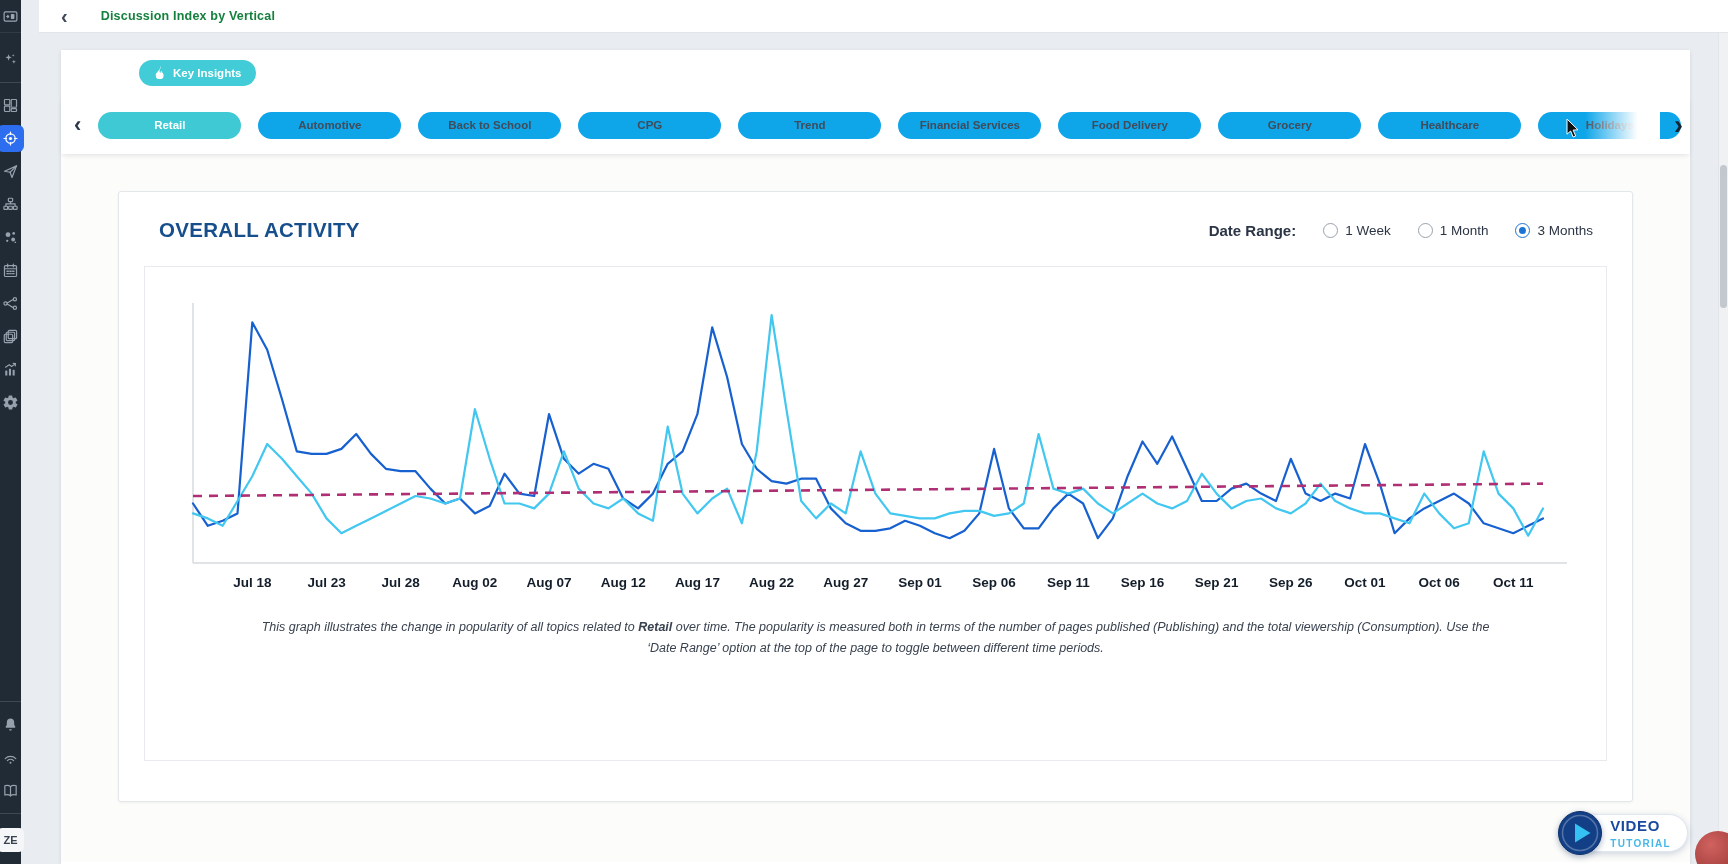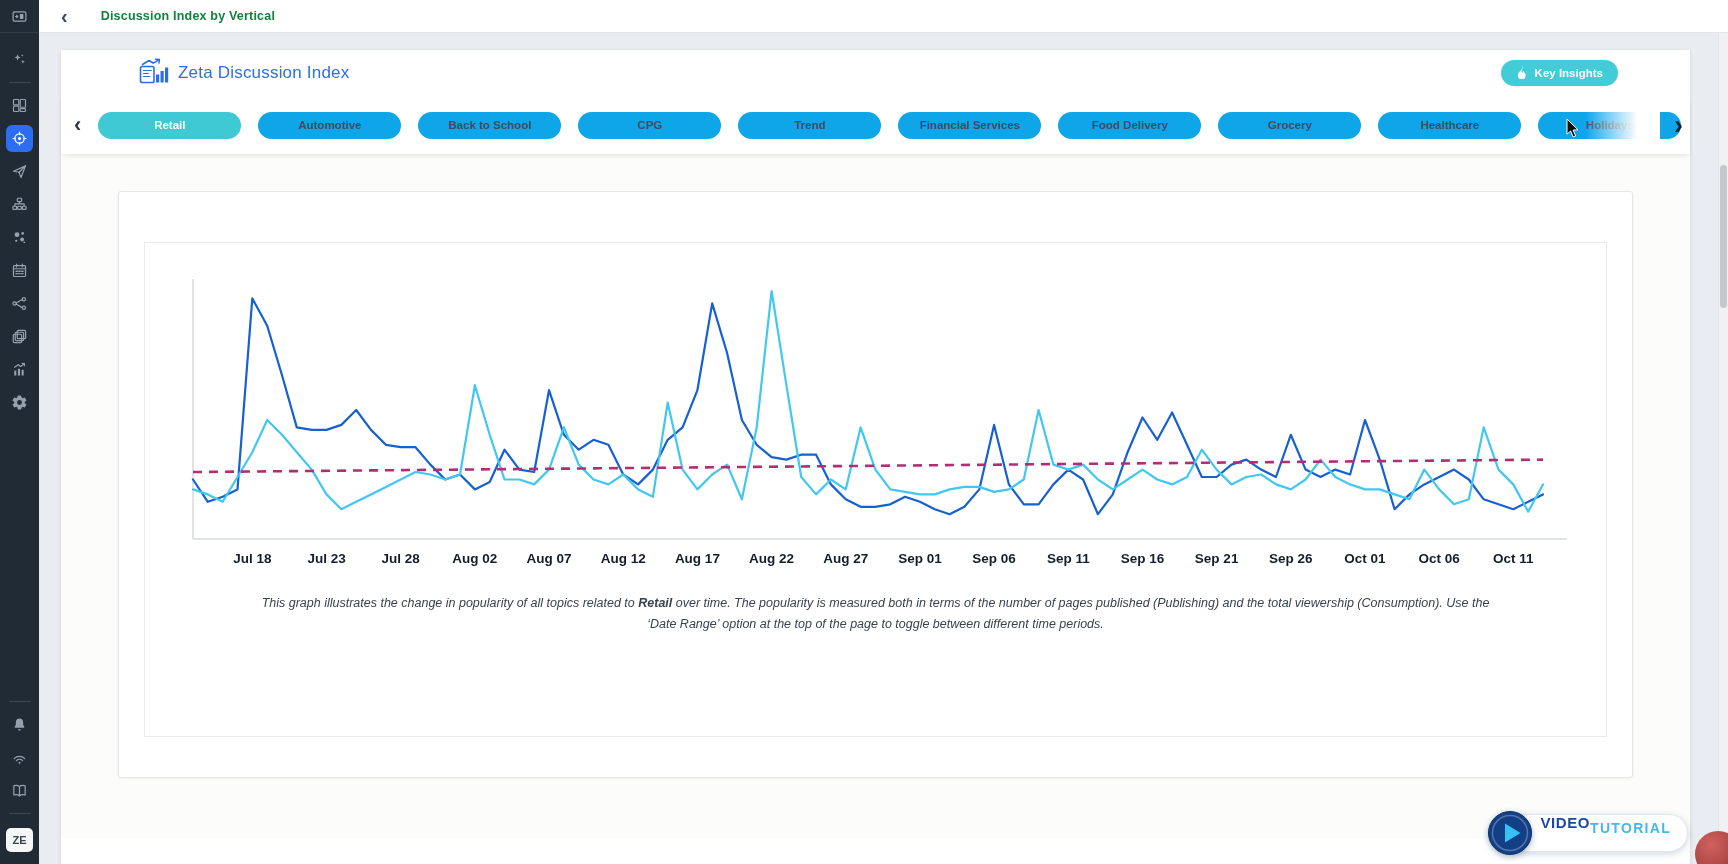--- a/index.html
+++ b/index.html
@@ -1,21 +1,21 @@
 <!DOCTYPE html>
 <html><head>
 <meta charset="utf-8">
 <style>
   * { margin:0; padding:0; box-sizing:border-box; }
   html,body { width:1728px; height:864px; overflow:hidden; background:#e9ecf0;
     font-family:"Liberation Sans", sans-serif; }
   .screen { position:relative; width:1728px; height:864px; overflow:hidden; background:#e9ecf0; }
 
   
-  .sidebar { position:absolute; left:0; top:0; width:39px; height:864px; background:#212b36;
+  .sidebar { position:absolute; left:0; top:0; width:21px; height:864px; background:#212b36;
     display:flex; flex-direction:column; align-items:center; z-index:30; }
   .sb-logo { width:39px; height:33px; display:flex; align-items:center; justify-content:center;
     border-bottom:1px solid rgba(255,255,255,.08); color:#9aa4b0; }
   .sb-items { display:flex; flex-direction:column; align-items:center; width:39px; }
   .sb-item { width:39px; height:33px; display:flex; align-items:center; justify-content:center;
     color:#97a1ad; cursor:pointer; }
   .sb-item .ic { width:27px; height:27px; display:flex; align-items:center; justify-content:center;
     border-radius:6px; }
   .sb-item.selected .ic { background:#2d6ef0; color:#ffffff; }
   .sb-sep { width:22px; height:1px; background:rgba(255,255,255,.14); margin:6px 0; }
@@ -85,25 +85,25 @@
   .legend-label { font-size:12.5px; font-weight:600; color:#1f2935; }
   .desc { margin:22px auto 0; width:1230px; text-align:center; font-size:12.5px; line-height:21px; color:#39424f;font-style:italic; }
   .desc b { font-weight:700; }
 
   
   .scrollbar { position:absolute; right:0; top:33px; bottom:0; width:10px; background:#f0f1f3;
     border-left:1px solid #e3e5e8; z-index:40; }
   .scrollbar .thumb { position:absolute; left:1px; right:1px; top:132px; height:143px;
     background:#c3c8ce; border-radius:4px; }
   .video-badge { position:absolute; right:40px; bottom:8px; display:flex; align-items:center; z-index:50; cursor:pointer; }
-  .vt-pill { display:flex; flex-direction:row; justify-content:center; background:#ffffff;
+  .vt-pill { display:flex; flex-direction:column; justify-content:center; background:#ffffff;
     border:1px solid #dfe7f2; border-radius:19px; height:38px; padding:0 16px 0 32px; margin-left:-26px;
     box-shadow:0 2px 7px rgba(20,50,100,.20); }
   .vt-pill b { font-size:15px; color:#1a4a9e; font-weight:800; letter-spacing:.6px; line-height:1; }
-  .vt-pill i { font-style:normal; font-size:14px; color:#45b8e8; font-weight:700; letter-spacing:1.3px;
+  .vt-pill i { font-style:normal; font-size:10px; color:#45b8e8; font-weight:700; letter-spacing:1.3px;
     margin-top:6px; line-height:1; }
   .play { position:relative; z-index:2; display:block; width:46px; height:46px;
     filter:drop-shadow(0 2px 3px rgba(10,40,90,.35)); }
   .corner-bubble { position:absolute; right:-13px; bottom:-13px; width:46px; height:46px; border-radius:50%;
     background:radial-gradient(circle at 35% 30%, #d0625f, #8f2f2e); z-index:45; cursor:pointer; }
   .cursor { position:absolute; left:1566px; top:118px; z-index:60; pointer-events:none; }
 </style>
 </head>
 <body>
 
@@ -259,34 +259,20 @@
 
   <header class="topbar">
     <button class="back"><span>‹</span></button>
     <h1>Discussion Index by Vertical</h1>
   </header>
 
   <main class="content">
     <div class="card">
 
       <div class="card-head">
-        <div class="brand">
-          <span>
-            <svg width="30" height="27" viewBox="0 0 30 27" fill="none">
-              <path d="M3.5 6.5 L10 2.6 l4.3 2.5 L20 1.6" stroke="#2e6fe0" stroke-width="1.7" stroke-linecap="round" stroke-linejoin="round"></path>
-              <path d="M16.6 1.2 L20.4 1.4 L20 5" stroke="#2e6fe0" stroke-width="1.5" stroke-linecap="round" stroke-linejoin="round" fill="none"></path>
-              <rect x="1.5" y="8.5" width="13.5" height="16" rx="1.8" stroke="#2e6fe0" stroke-width="1.6" fill="#ffffff"></rect>
-              <path d="M4.3 12.5h8M4.3 15.5h5M4.3 18.5h6.5" stroke="#2e6fe0" stroke-width="1.2" stroke-linecap="round"></path>
-              <rect x="17" y="16.5" width="3.2" height="8" fill="#2e6fe0"></rect>
-              <rect x="21.5" y="13" width="3.2" height="11.5" fill="#2e6fe0"></rect>
-              <rect x="26" y="9.5" width="3.2" height="15" fill="#2e6fe0"></rect>
-            </svg>
-          </span>
-          <span class="brand-text">Zeta Discussion Index</span>
-        </div>
         <button class="key-insights">
           <span>
             <svg width="12" height="14" viewBox="0 0 16 18">
                 <path d="M9.2 0.6c.8 3.4-1.9 4.7-1.9 7.3 0 1 .5 1.8 1.3 2.4 0-1.2.5-2.1 1.6-2.9 0 2.2 2.7 3.4 2.7 6a5.3 5.3 0 0 1-10.6 0C2.3 8.9 8.1 7.4 9.2.6z" fill="#ffffff"></path>
               </svg>
           </span>
           <span>Key Insights</span>
         </button>
       </div>
 
@@ -304,20 +290,42 @@
             <button class="tab-pill">Grocery</button>
             <button class="tab-pill">Healthcare</button>
             <button class="tab-pill">Holidays</button>
           </div>
         <div class="tabs-fade"></div>
         <button class="tab-nav right">›</button>
       </div>
 
       <div class="activity-zone">
         <section class="activity-card">
+          <div class="activity-head">
+            <h2>OVERALL ACTIVITY</h2>
+            <div class="range">
+              <span class="range-label">Date Range:</span>
+              <div class="range" id="radios" style="gap:27px;">
+                  <div class="radio-opt">
+                    <span class="radio-circle"></span>
+                    <span>1 Week</span>
+                  </div>
+                  <div class="radio-opt">
+                    <span class="radio-circle"></span>
+                    <span>1 Month</span>
+                  </div>
+                  <div class="radio-opt selected">
+                    <span class="radio-circle">
+                      <span class="radio-dot"></span>
+                    </span>
+                    <span>3 Months</span>
+                  </div>
+                </div>
+            </div>
+          </div>
           <div class="chart-box">
             <svg id="chart" width="1455" height="318" viewBox="0 0 1455 318">
                 <line x1="45" y1="26" x2="45" y2="286" stroke="#d7dbdf" stroke-width="1.5"></line>
                 <line x1="45" y1="286" x2="1419" y2="286" stroke="#d7dbdf" stroke-width="1.5"></line>
                 <text x="104.34065934065934" y="310" text-anchor="middle" fill="#141e2a" font-size="13.5" font-weight="700" font-family="&quot;Liberation Sans&quot;,sans-serif">Jul 18</text>
                 <text x="178.5164835164835" y="310" text-anchor="middle" fill="#141e2a" font-size="13.5" font-weight="700" font-family="&quot;Liberation Sans&quot;,sans-serif">Jul 23</text>
                 <text x="252.69230769230768" y="310" text-anchor="middle" fill="#141e2a" font-size="13.5" font-weight="700" font-family="&quot;Liberation Sans&quot;,sans-serif">Jul 28</text>
                 <text x="326.86813186813185" y="310" text-anchor="middle" fill="#141e2a" font-size="13.5" font-weight="700" font-family="&quot;Liberation Sans&quot;,sans-serif">Aug 02</text>
                 <text x="401.04395604395603" y="310" text-anchor="middle" fill="#141e2a" font-size="13.5" font-weight="700" font-family="&quot;Liberation Sans&quot;,sans-serif">Aug 07</text>
                 <text x="475.2197802197802" y="310" text-anchor="middle" fill="#141e2a" font-size="13.5" font-weight="700" font-family="&quot;Liberation Sans&quot;,sans-serif">Aug 12</text>

